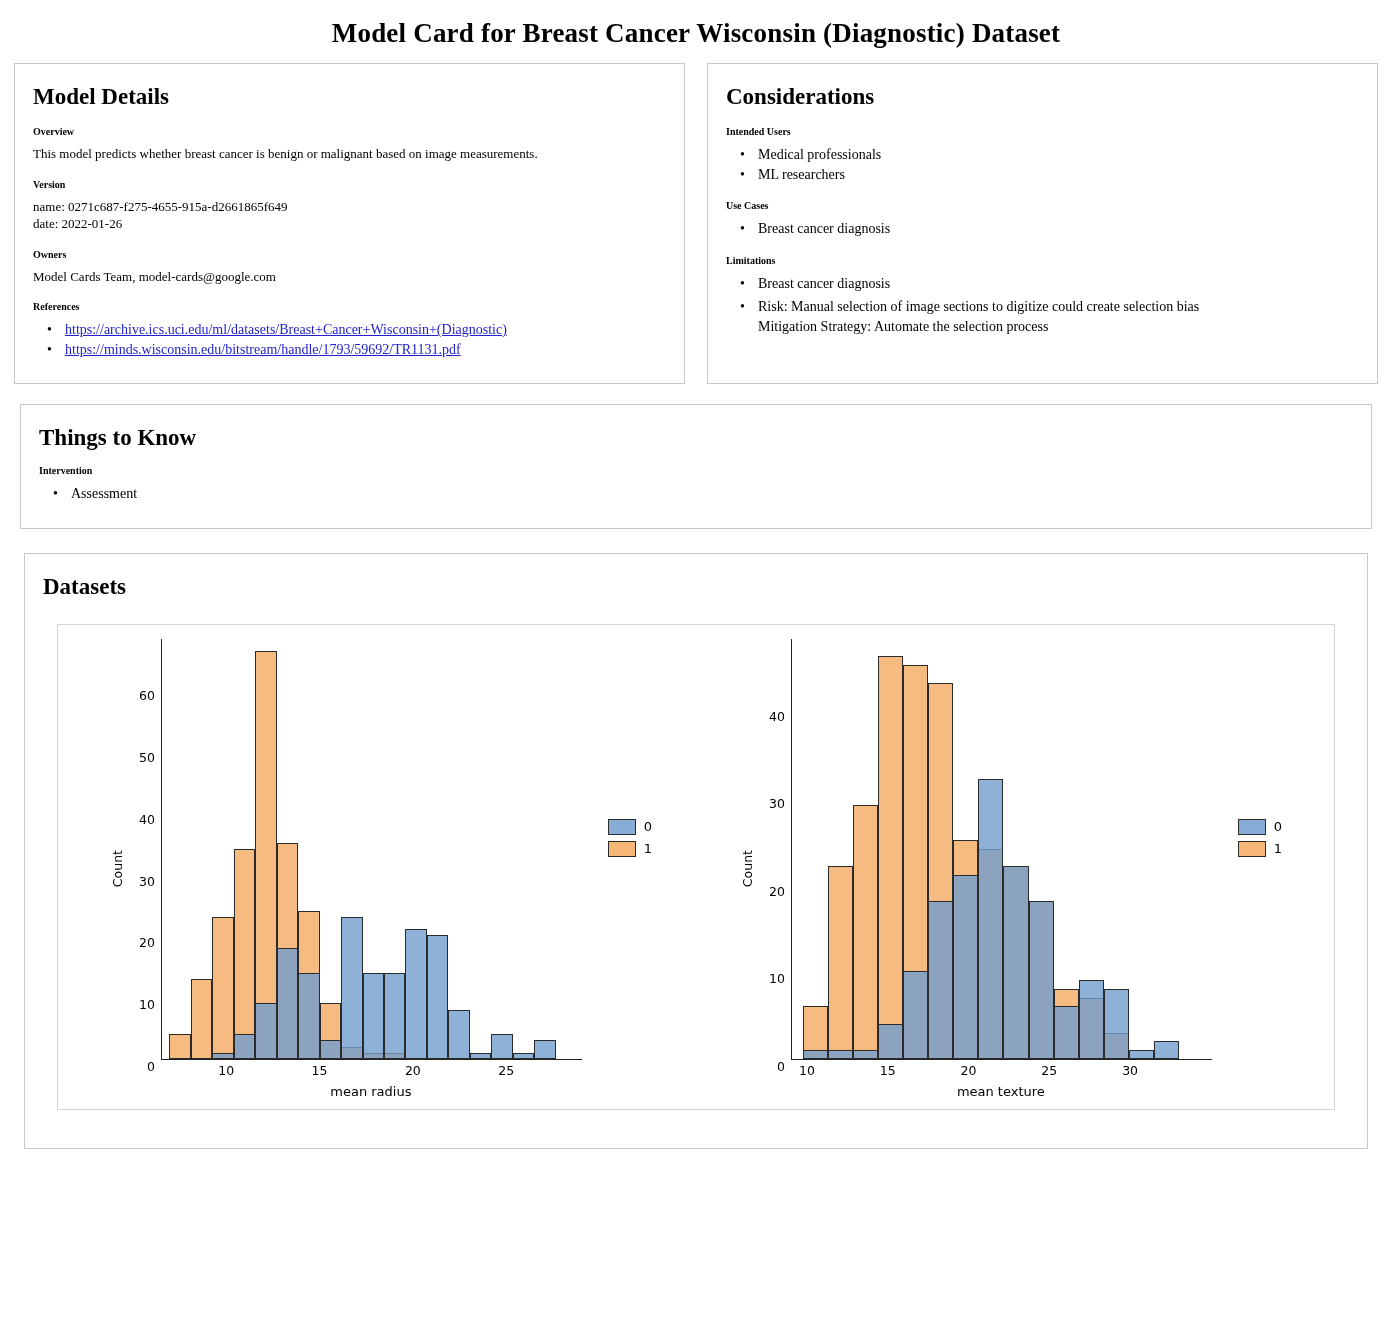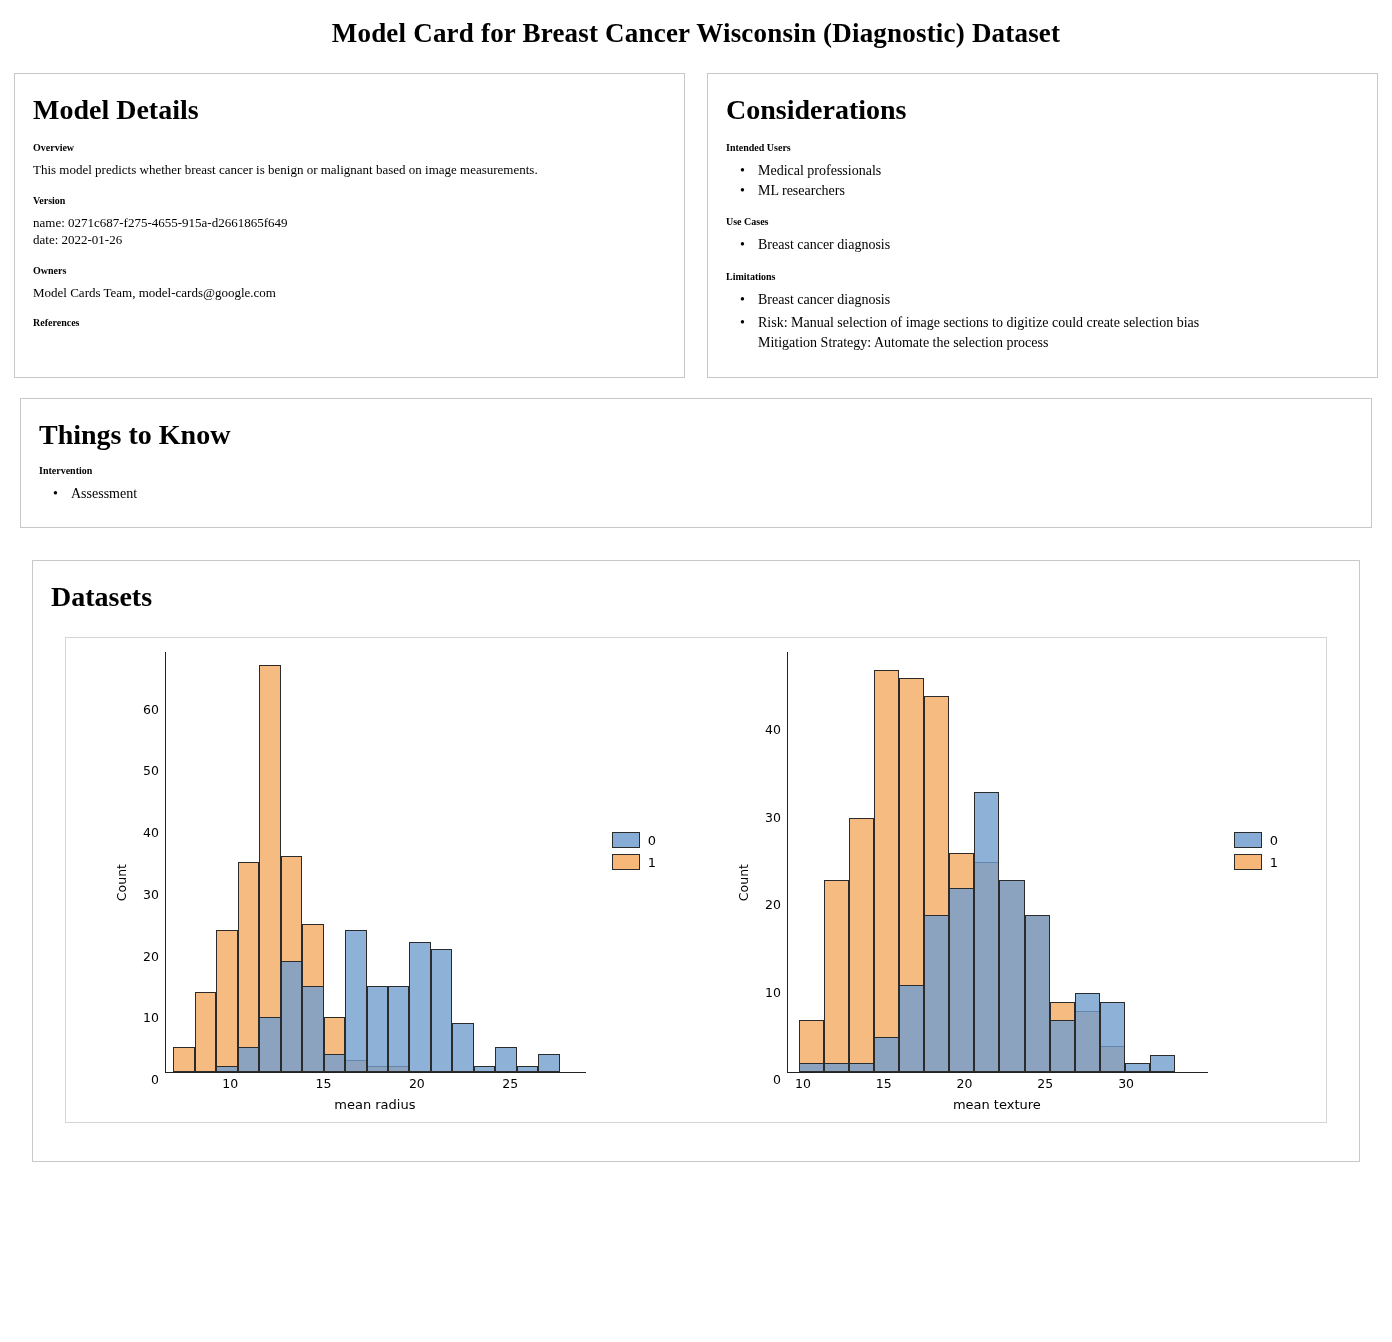--- a/index.html
+++ b/index.html
@@ -10,21 +10,21 @@
   body {
     width: 1392px;
     min-height: 1342px;
     font-family: "Liberation Serif", "DejaVu Serif", serif;
     color: #000000;
   }
   .page-title {
     text-align: center;
     font-size: 27px;
     font-weight: bold;
-    margin: 18px 0 24px 0;
+    margin: 18px 0 14px 0;
     letter-spacing: 0.2px;
   }
   .row {
     display: flex;
     gap: 22px;
     padding: 0 14px;
     box-sizing: border-box;
   }
   .card {
     border: 1px solid #c8c8c8;
@@ -34,21 +34,21 @@
   }
   .card.half {
     width: 50%;
   }
   .full-wrap {
     padding: 0 20px;
     box-sizing: border-box;
   }
   .spacer-20 { height: 20px; }
   .card-heading {
-    font-size: 28px;
+    font-size: 23px;
     font-weight: bold;
     margin: 2px 0 16px 0;
   }
   .sub-heading {
     font-size: 10px;
     font-weight: bold;
     margin: 16px 0 8px 0;
   }
   .sub-heading.first { margin-top: 4px; }
   .body-text {
@@ -193,20 +193,24 @@
     <p class="body-text">This model predicts whether breast cancer is benign or malignant based on image measurements.</p>
 
     <h3 class="sub-heading">Version</h3>
     <p class="body-text multiline">name: 0271c687-f275-4655-915a-d2661865f649
 date: 2022-01-26</p>
 
     <h3 class="sub-heading">Owners</h3>
     <p class="body-text">Model Cards Team, model-cards@google.com</p>
 
     <h3 class="sub-heading">References</h3>
+    <ul class="bullets">
+      <li><a class="ref-link" href="#">https://archive.ics.uci.edu/ml/datasets/Breast+Cancer+Wisconsin+(Diagnostic)</a></li>
+      <li><a class="ref-link" href="#">https://minds.wisconsin.edu/bitstream/handle/1793/59692/TR1131.pdf</a></li>
+    </ul>
   </section>
 
   <section class="card half">
     <h2 class="card-heading">Considerations</h2>
 
     <h3 class="sub-heading first">Intended Users</h3>
     <ul class="bullets">
       <li>Medical professionals</li>
       <li>ML researchers</li>
     </ul>
@@ -237,21 +241,21 @@
     <h3 class="sub-heading first">Intervention</h3>
     <ul class="bullets">
       <li>Assessment</li>
     </ul>
   </section>
 </div>
 
 <div class="spacer-20"></div>
 
 <div class="full-wrap">
-  <section class="card" style="margin:12px; padding-bottom:28px;">
+  <section class="card" style="margin:4px; padding-bottom:28px;">
     <h2 class="card-heading" style="margin-bottom:6px;">Datasets</h2>
 
     <div class="chart-frame">
 
       <div class="chart-block">
         <div class="chart-inner">
           <div class="y-axis-label">Count</div>
           <div>
             <div class="plot-area-wrap">
               <div class="y-ticks" id="y0">

